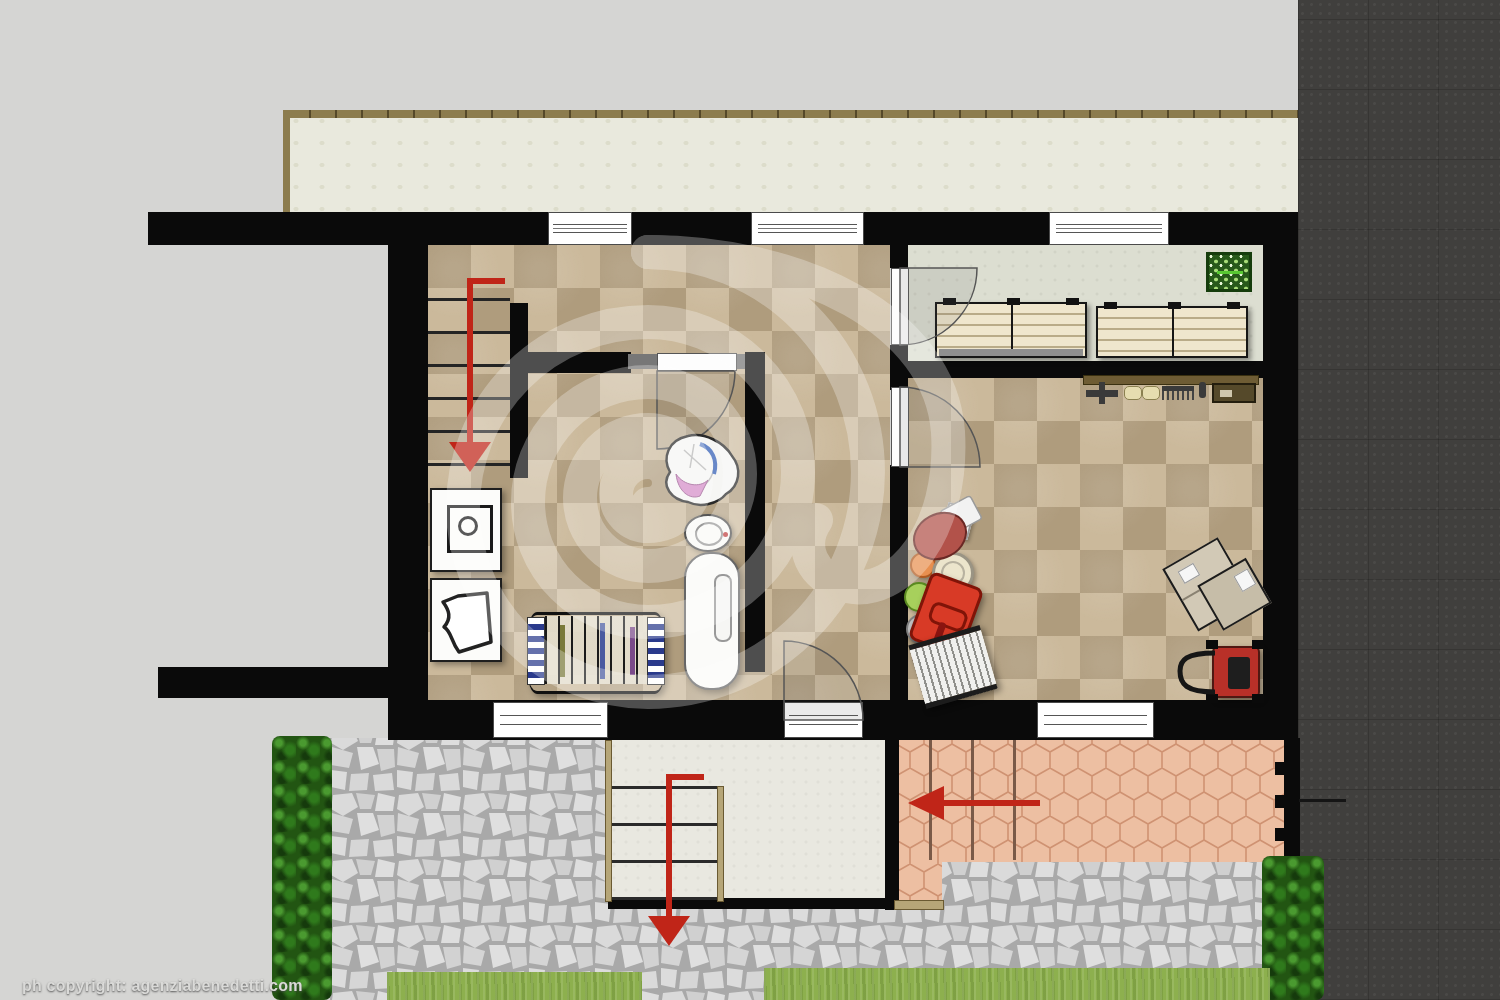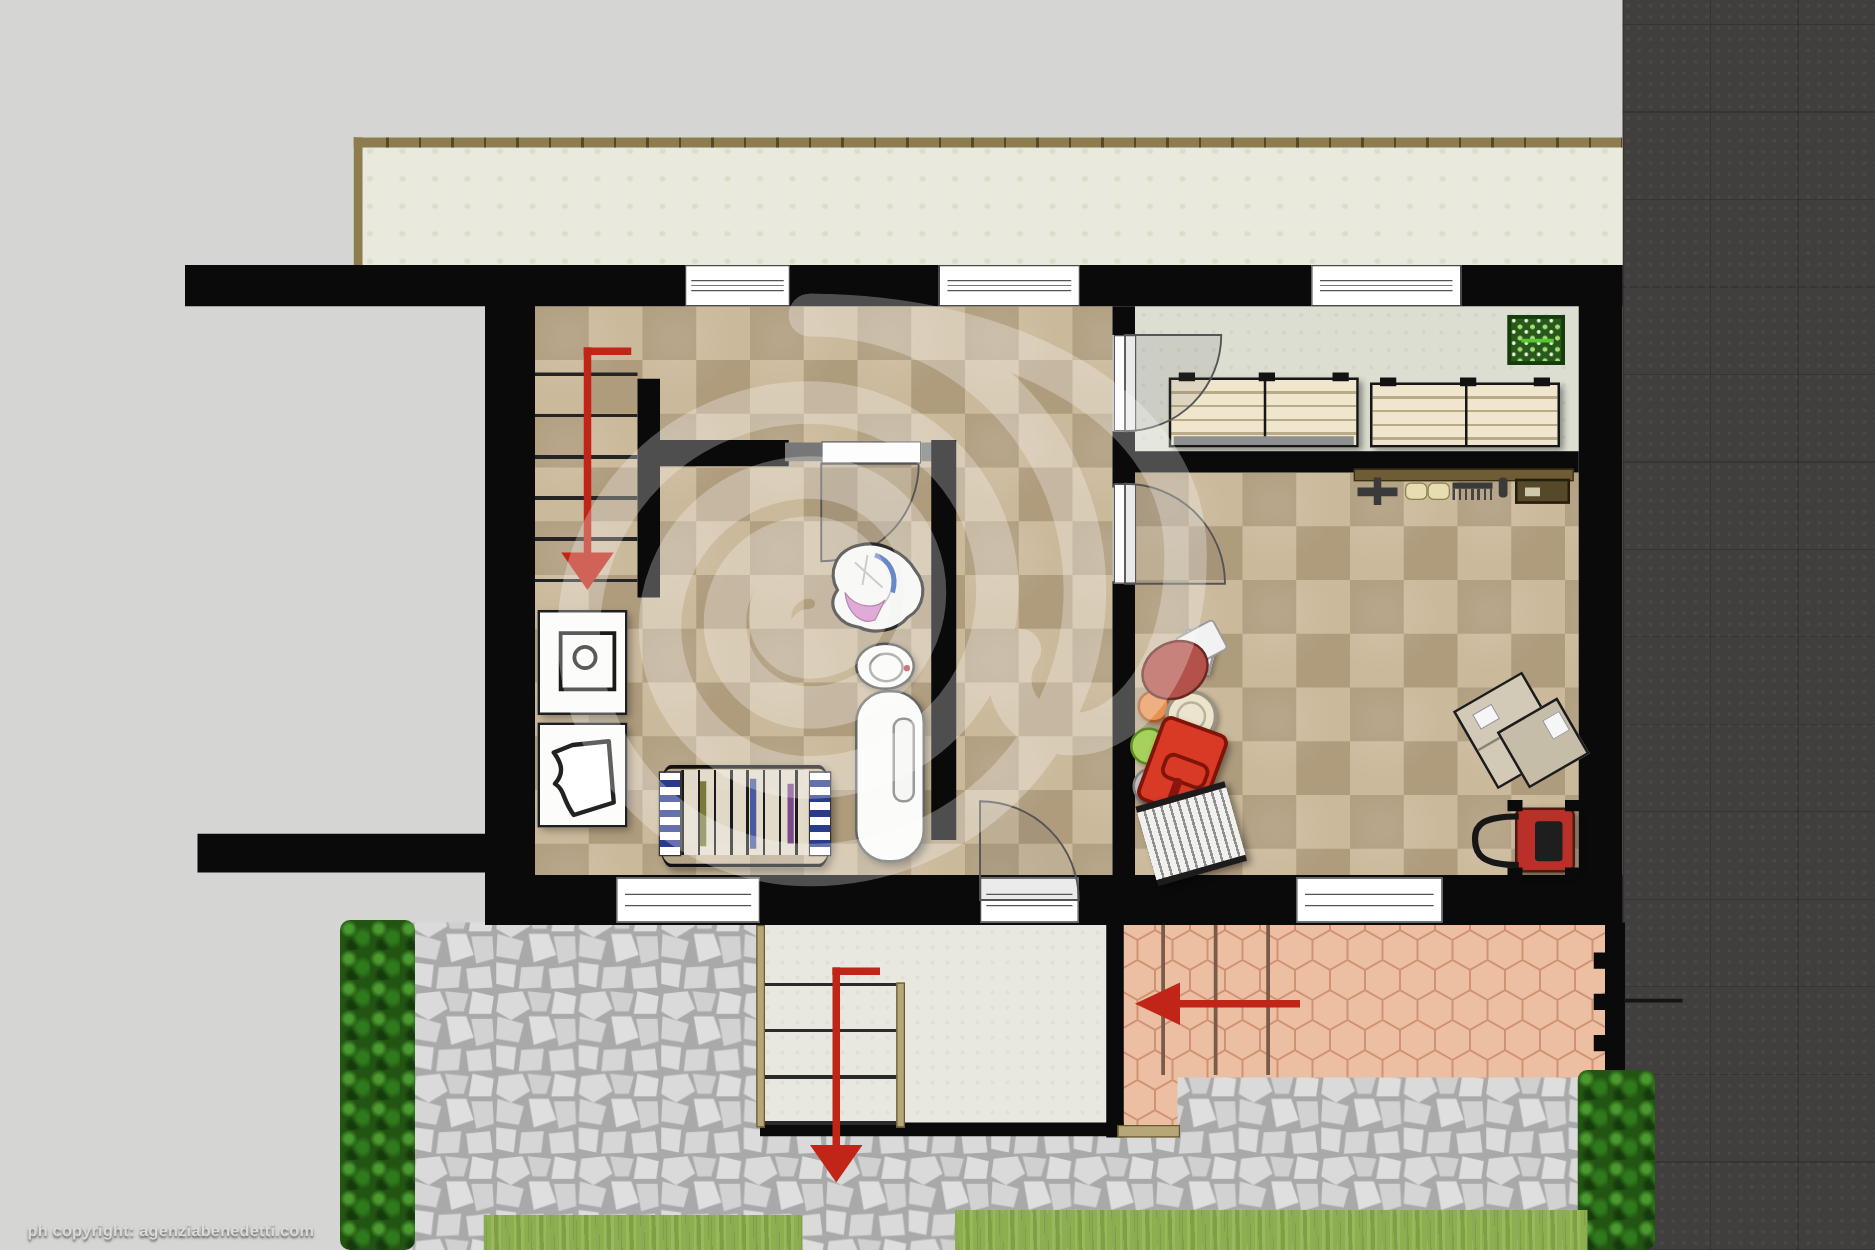--- a/index.html
+++ b/index.html
@@ -48,21 +48,21 @@
          background-image:linear-gradient(180deg, transparent 46%, #777 46%, #777 54%, transparent 54%);}
   .leaf{background:#fdfdfd;border:1.5px solid #555;box-sizing:border-box;}
   .appl{background:#fcfcfa;border:2px solid #1e1e1e;box-sizing:border-box;box-shadow:3px 3px 6px rgba(0,0,0,.35);}
   .shelf{background:repeating-linear-gradient(180deg,#efe6cd 0 9px,#b9ab88 9px 11px);
          border:2px solid #161616;box-sizing:border-box;box-shadow:3px 3px 5px rgba(0,0,0,.4);}
   .tab{position:absolute;width:13px;height:7px;background:#121212;top:-6px;}
   .shelfdiv{position:absolute;top:0;bottom:0;width:2px;background:#161616;left:50%;}
   .shelfshadow{position:absolute;left:2px;right:2px;bottom:0;height:7px;background:#8f8f8f;}
   .circle{border-radius:50%;box-sizing:border-box;position:absolute;}
   .tool{position:absolute;background:#3a3a3a;}
-  #copyright{position:absolute;left:22px;top:977px;font-size:13px;font-weight:bold;
+  #copyright{position:absolute;left:22px;top:977px;font-size:16px;font-weight:bold;
              color:#dadad8;text-shadow:0 1px 2px rgba(70,70,70,.9);letter-spacing:.2px;}
 </style>
 </head>
 <body>
 
 <div id="stage">
 
   <svg class="abs" style="left:0;top:0" width="1500" height="1000">
     <defs>
       <pattern id="stone" width="66" height="66" patternUnits="userSpaceOnUse">

